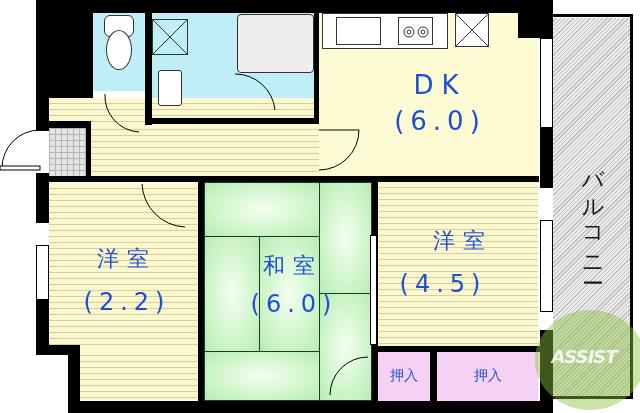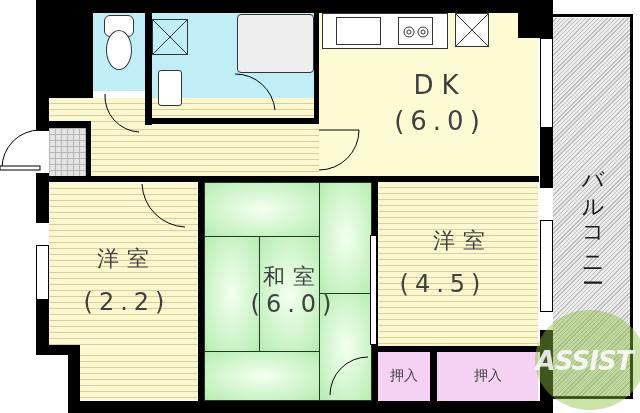--- a/index.html
+++ b/index.html
@@ -11,21 +11,21 @@
   .floor-dk { position:absolute; background:#fdfbd3; }
   .floor-wet { position:absolute; background:#bfeef7; }
   .floor-closet { position:absolute; background:#f5d2f3; }
   .tatami { position:absolute; background: radial-gradient(ellipse at center, #f4fff0 0%, #c6f2c2 75%, #b7eab1 100%); border:1.5px solid #1f3a1f; box-sizing:border-box; }
   .genkan { position:absolute; background-color:#e4e4e4;
     background-image: linear-gradient(#b5b5b5 1px, transparent 1px), linear-gradient(90deg, #b5b5b5 1px, transparent 1px);
     background-size:6px 6px; }
   .balcony { position:absolute; background-color:#ececec;
     background-image: repeating-linear-gradient(135deg, #ececec 0px, #ececec 2px, #bdbdbd 2px, #bdbdbd 3px); }
   .win { position:absolute; background:#fff; border:1px solid #000; box-sizing:border-box; }
-  .label { position:absolute; color:#404040; text-align:center; white-space:nowrap; line-height:1; }
+  .label { position:absolute; color:#1d4ed8; text-align:center; white-space:nowrap; line-height:1; }
   .room-name { font-size:22px; letter-spacing:8px; }
   .room-size { font-size:24px; letter-spacing:6px; }
   .fixture { position:absolute; border:1.3px solid #333; background:#fff; box-sizing:border-box; }
   .door-arc { position:absolute; }
   .vlabel { position:absolute; font-size:22px; color:#1a1a1a; writing-mode:vertical-rl; letter-spacing:4px; }
 </style>
 </head>
 <body>
 
 <div class="floor-wet" style="left:93px;top:13px;width:52px;height:78px;"></div>
@@ -136,25 +136,25 @@
 <svg class="door-arc" style="left:328px;top:355px" width="45" height="45">
     <path d="M2 40 A 38 38 0 0 1 40 2" fill="none" stroke="#000"></path>
   </svg>
 
 <div class="label room-name" style="left:400px;top:72px;width:80px;font-size:26px;">DK</div>
 <div class="label room-size" style="left:380px;top:108px;width:120px;font-size:26px;">(6.0)</div>
 
 <div class="label room-name" style="left:82px;top:248px;width:90px;">洋室</div>
 <div class="label room-size" style="left:72px;top:290px;width:110px;">(2.2)</div>
 
-<div class="label room-name" style="left:248px;top:255px;width:90px;margin-top:11px;">和室</div>
+<div class="label room-name" style="left:248px;top:255px;width:90px;">和室</div>
 <div class="label room-size" style="left:234px;top:292px;width:120px;">(6.0)</div>
 
 <div class="label room-name" style="left:418px;top:230px;width:90px;">洋室</div>
 <div class="label room-size" style="left:383px;top:272px;width:120px;">(4.5)</div>
 
 <div class="label" style="left:380px;top:368px;width:48px;font-size:14px;">押入</div>
 <div class="label" style="left:460px;top:368px;width:56px;font-size:14px;">押入</div>
 
 <div class="vlabel" style="left:578px;top:155px;">バルコニー</div>
 
 <div class="abs" style="left:535px;top:310px;width:110px;height:100px;border-radius:50%;background:rgba(140,191,63,0.45);"></div>
-<div class="label" style="left:528px;top:348px;width:112px;font-size:26px;font-weight:bold;font-style:italic;color:rgba(255,255,255,0.85);letter-spacing:-1px;">ASSIST</div>
+<div class="label" style="left:528px;top:348px;width:112px;font-size:18px;font-weight:bold;font-style:italic;color:rgba(255,255,255,0.85);letter-spacing:-1px;">ASSIST</div>
 
 </body></html>

